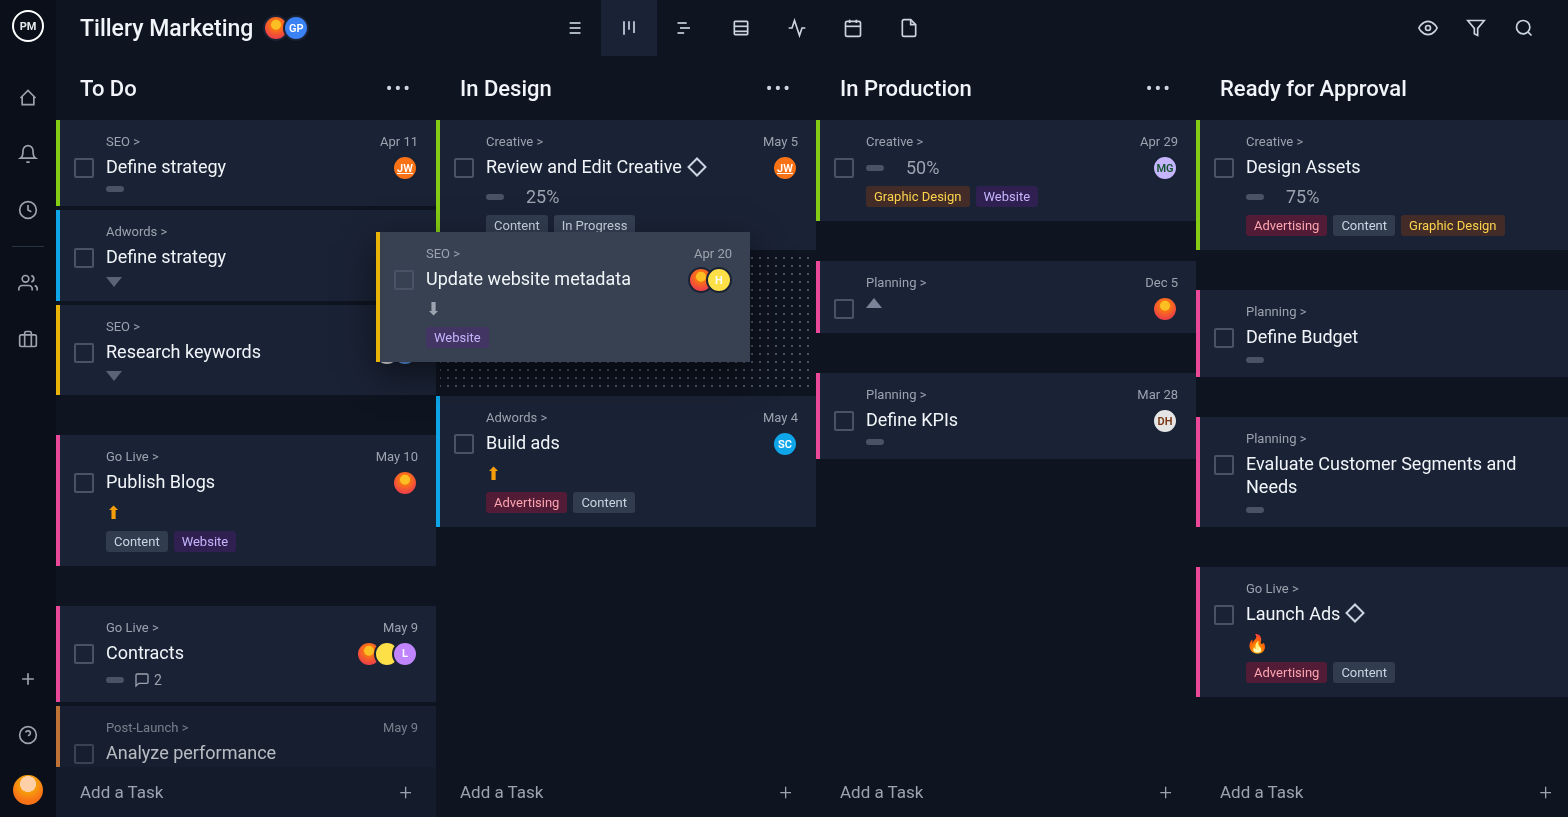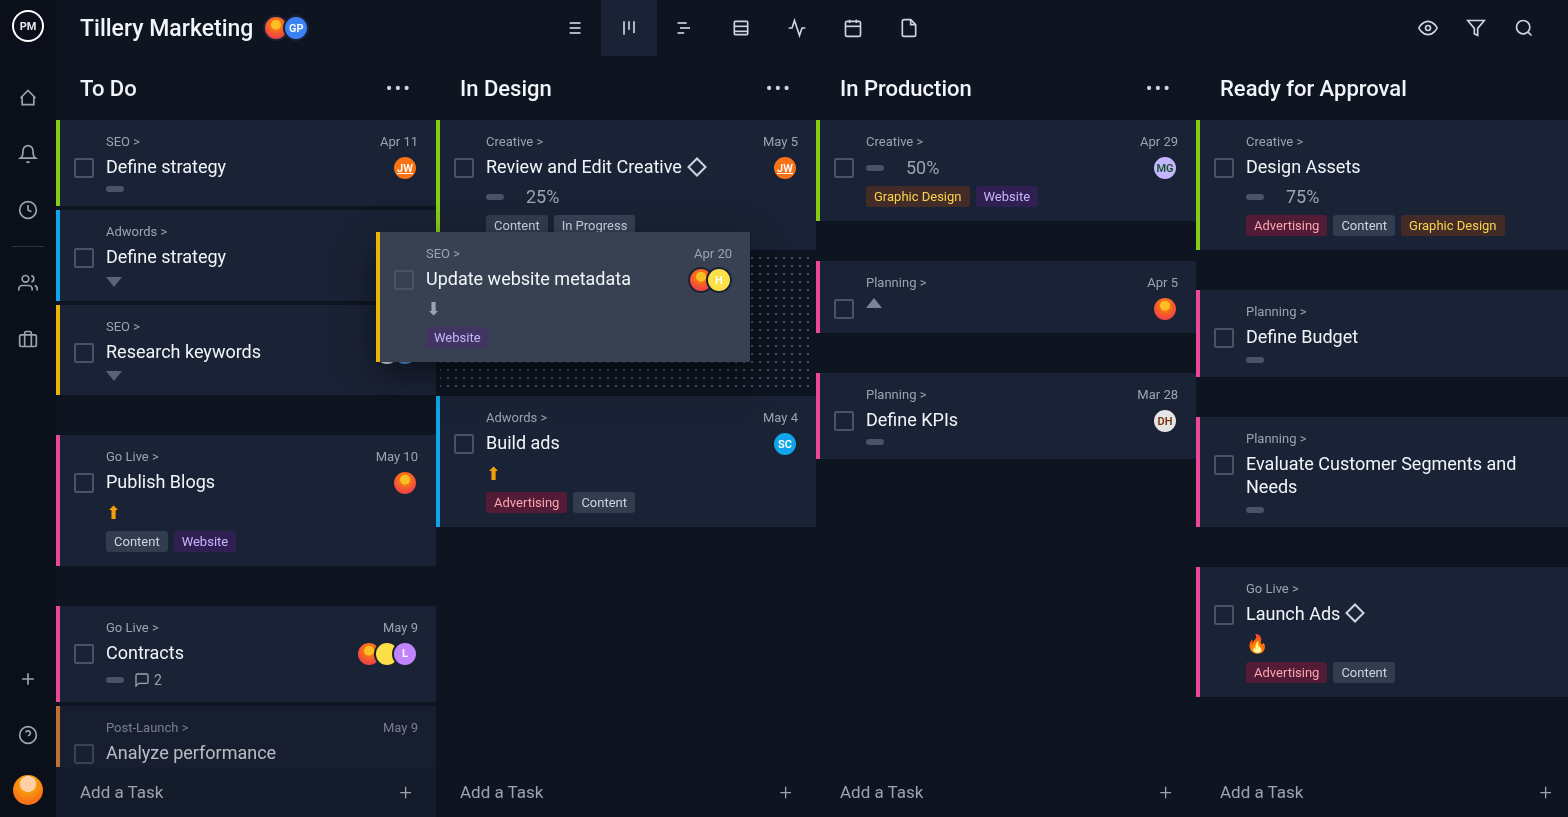--- a/index.html
+++ b/index.html
@@ -453,21 +453,21 @@
             </div>
             <div class="card b-pink">
               <div class="card-check"></div>
               <div class="card-body">
                 <div class="card-cat">Planning &gt;</div>
                 <div class="card-row">
                   <div class="priority-arrow priority-up-caret"></div>
                 </div>
               </div>
               <div class="card-meta">
-                <div class="card-date">Apr 5</div>
+                <div class="card-date">Dec 5</div>
                 <div class="card-avatars">
                   <div class="avatar avatar-cartoon"></div>
                 </div>
               </div>
             </div>
             <div class="card b-pink">
               <div class="card-check"></div>
               <div class="card-body">
                 <div class="card-cat">Planning &gt;</div>
                 <div class="card-title-row">

